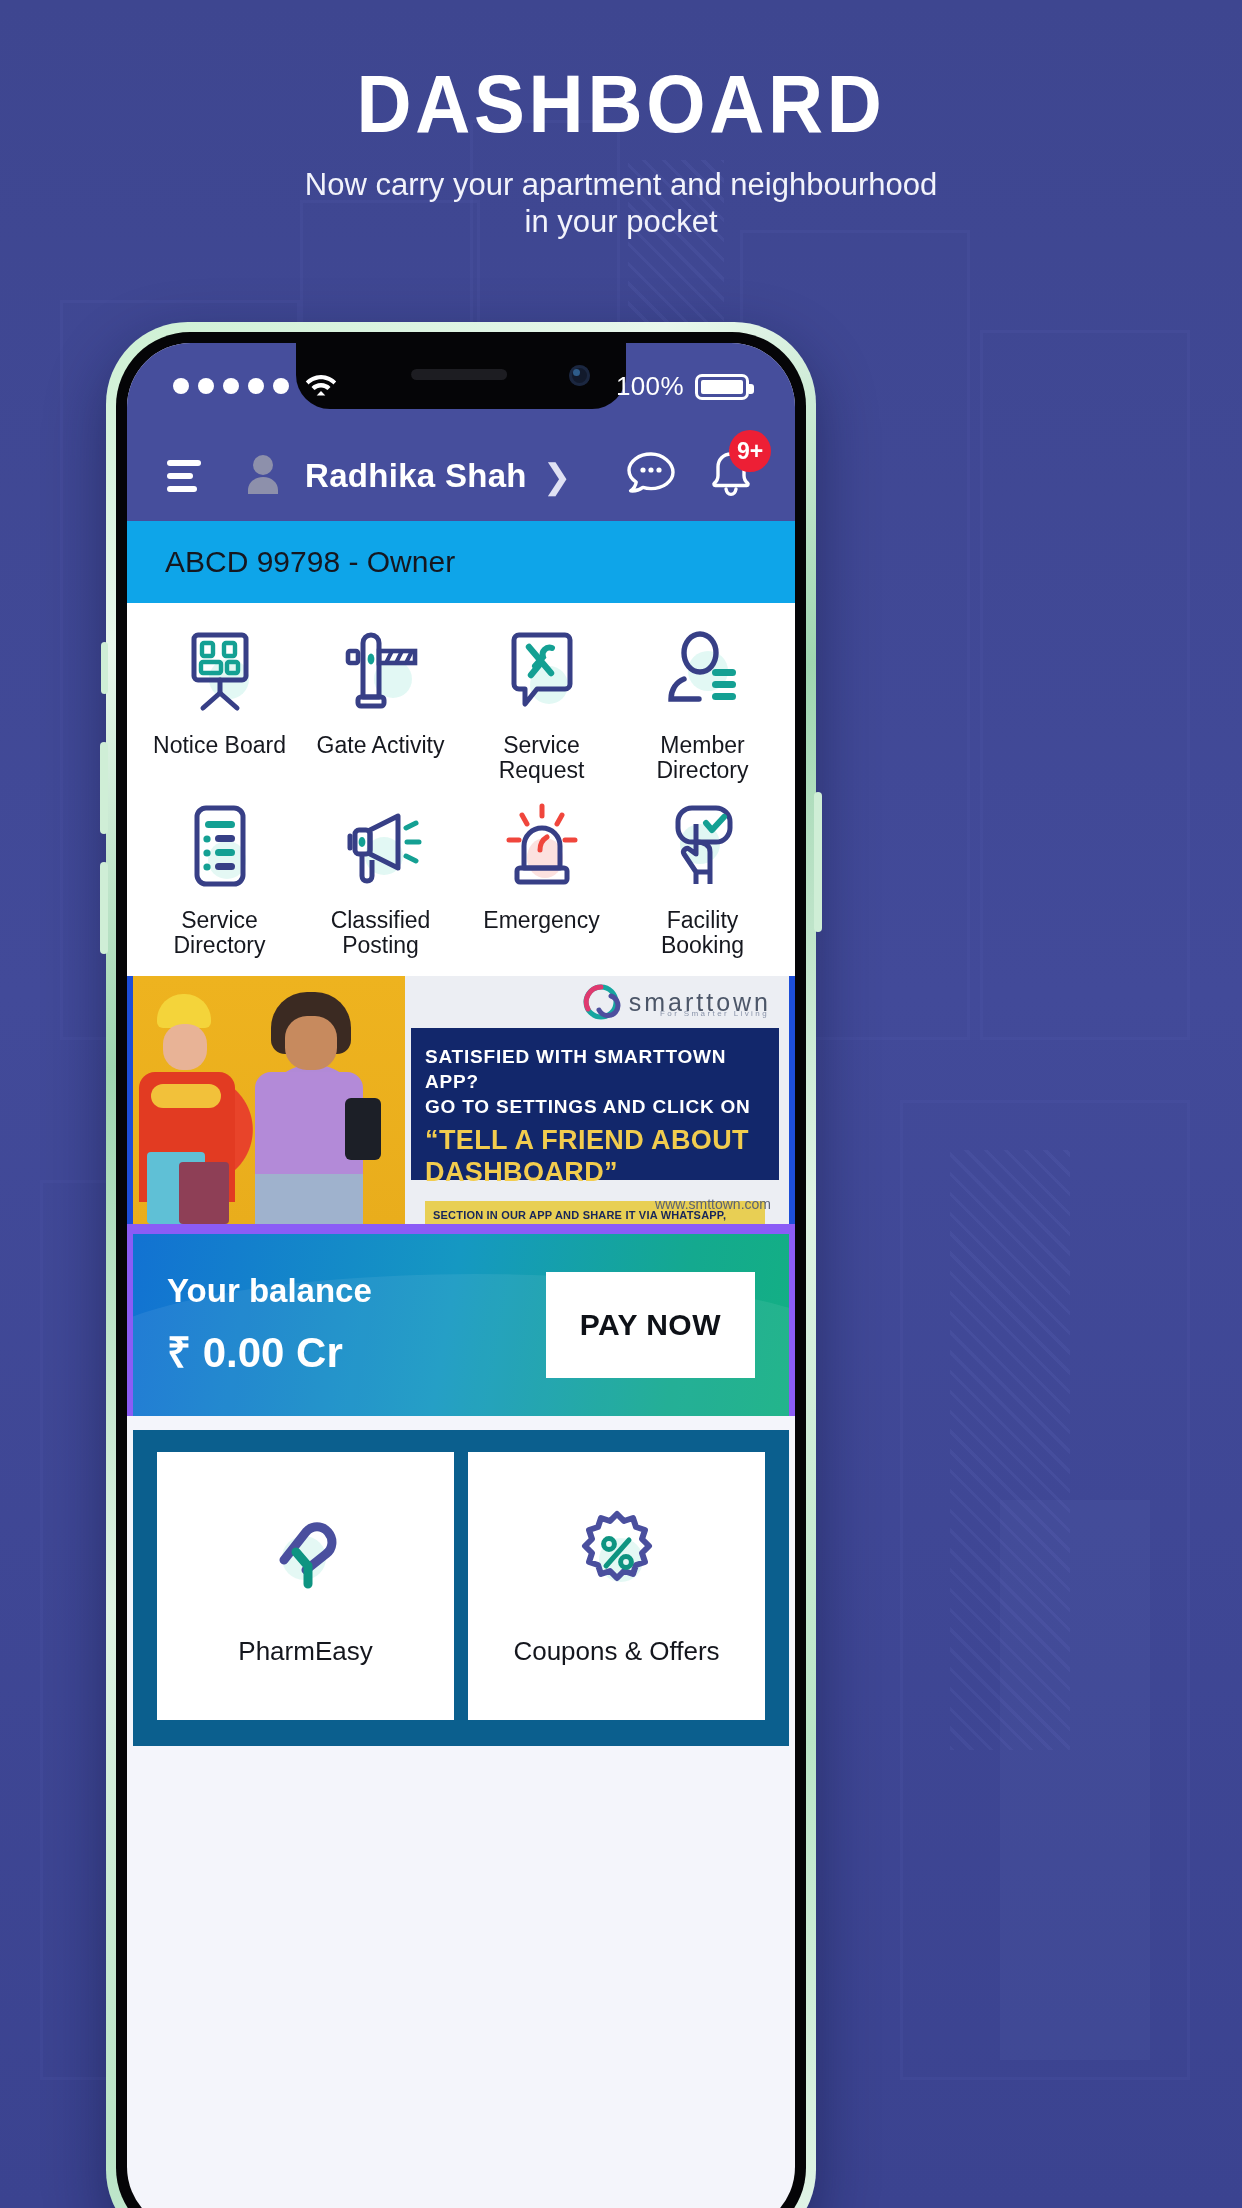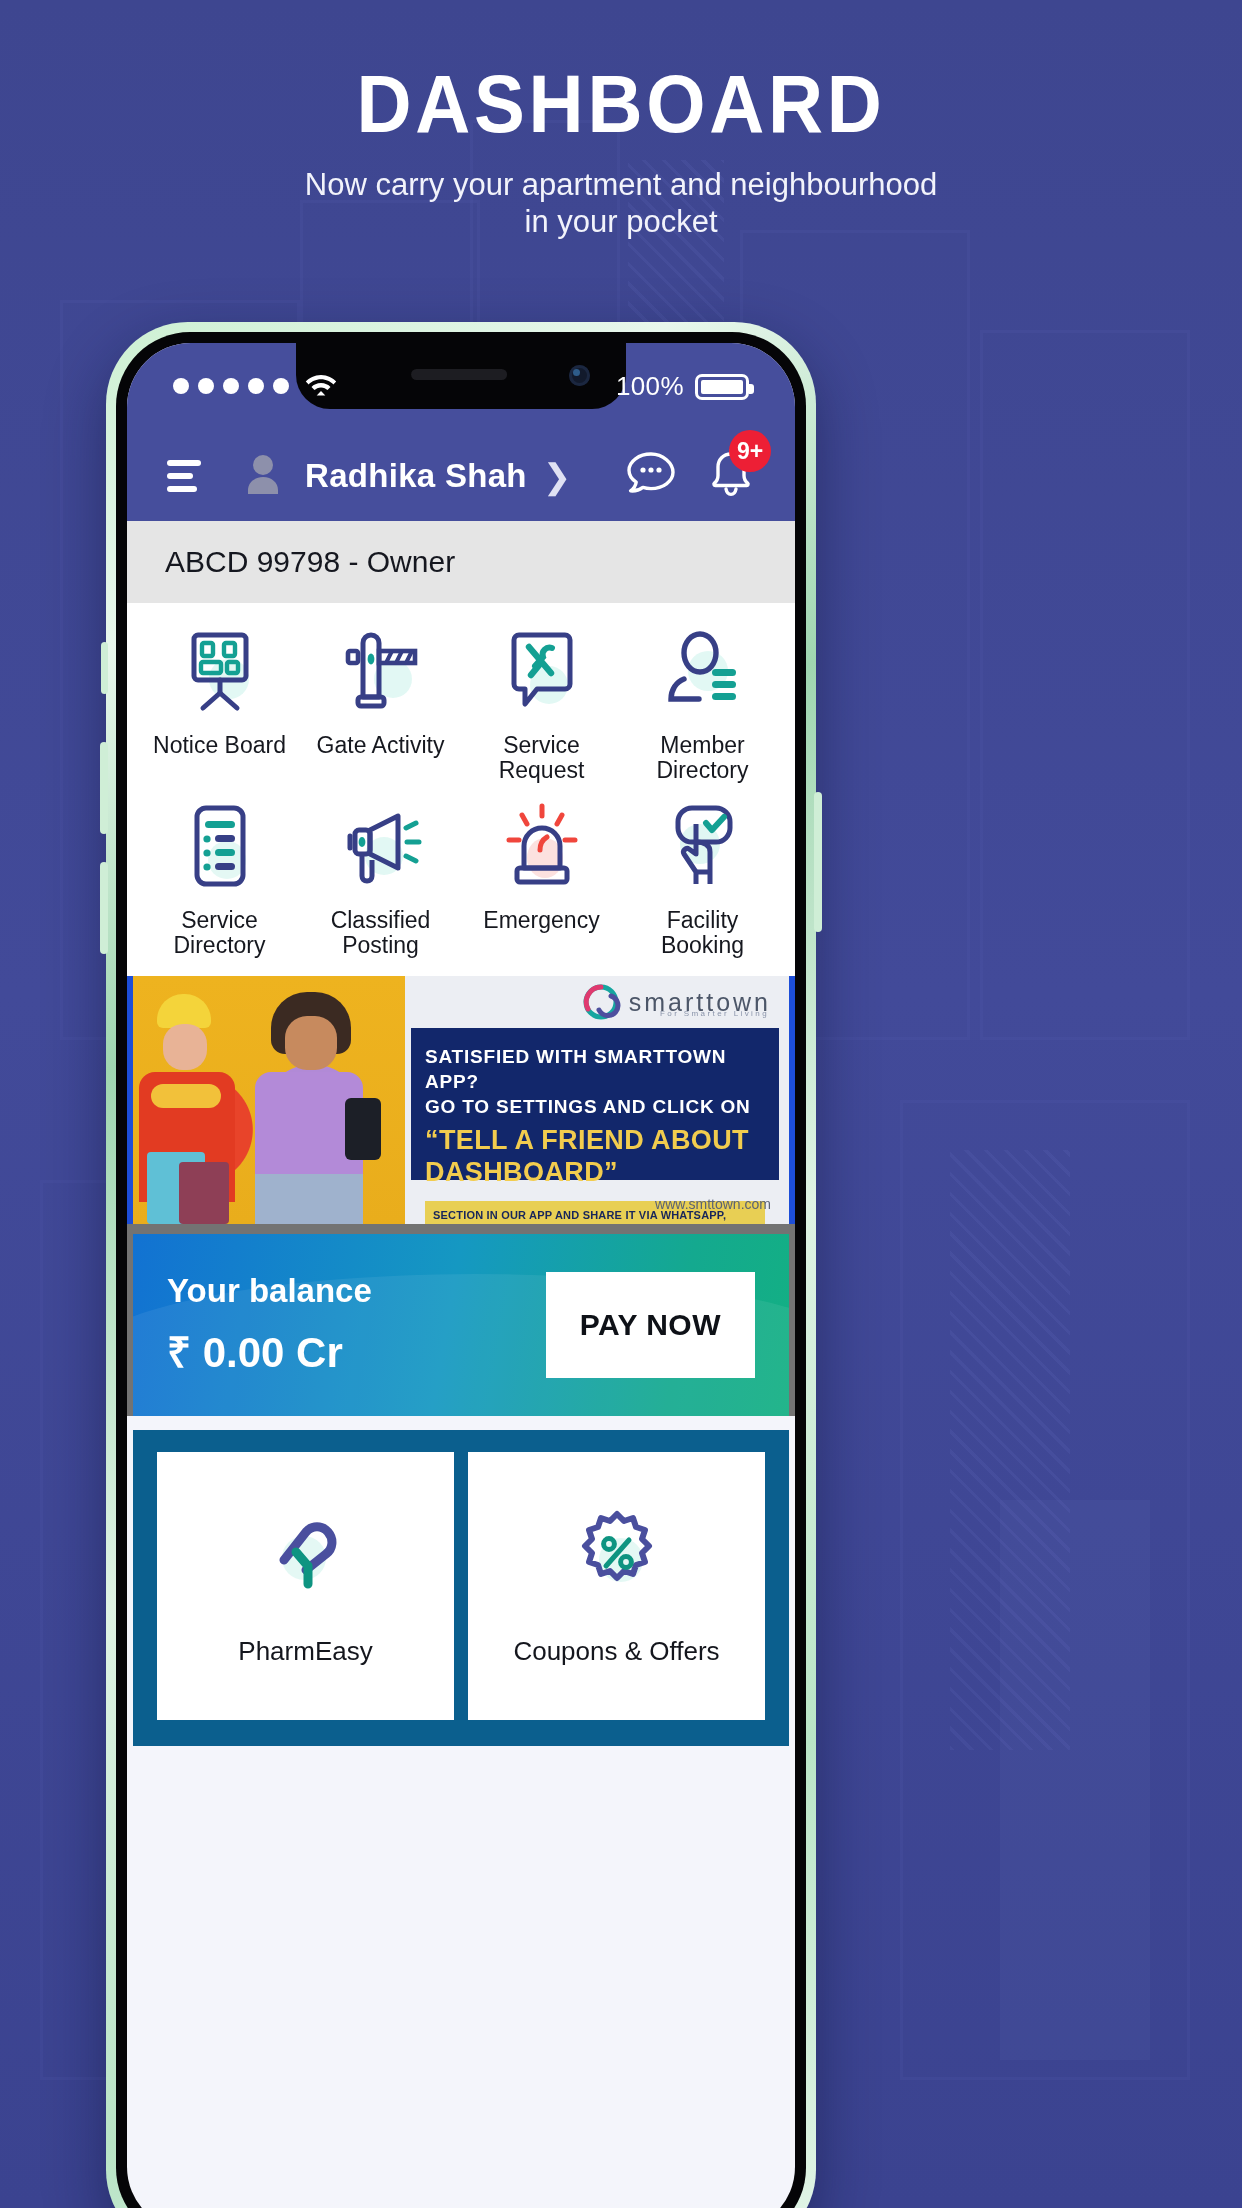--- a/index.html
+++ b/index.html
@@ -114,21 +114,21 @@
   #chat-icon { cursor:pointer; }
   #bell-wrap { position:relative; margin-left:30px; cursor:pointer; }
   #bell-badge {
     position:absolute; top:-18px; right:-16px; background:#ed1f35; color:#fff;
     min-width:42px; height:42px; border-radius:21px; font-size:23px; font-weight:bold;
     display:flex; align-items:center; justify-content:center; padding:0 6px;
   }
 
   
   #unit-row {
-    background:#e5e5e5; height:82px; display:flex; align-items:center;
+    background:#0ea5e9; height:82px; display:flex; align-items:center;
     padding:0 38px; color:#15171f; font-size:30px;
   }
 
   
   #grid {
     background:#fff; padding:22px 12px 18px;
     display:grid; grid-template-columns:repeat(4,1fr); row-gap:16px;
   }
   .tile { display:flex; flex-direction:column; align-items:center; cursor:pointer; }
   .tile .ic { height:92px; display:flex; align-items:center; justify-content:center; }
@@ -157,21 +157,21 @@
   }
   #promo-l1 { color:#fff; font-size:19px; font-weight:bold; letter-spacing:.8px; line-height:1.32; }
   #promo-l2 { color:#f2cc4e; font-size:27px; font-weight:bold; letter-spacing:.4px; line-height:1.18; margin-top:6px; }
   #promo-note {
     background:#e8cf54; color:#17255a; font-size:11px; font-weight:bold;
     letter-spacing:.2px; line-height:1.35; padding:7px 8px; margin-top:12px;
   }
   #promo-url { position:absolute; right:18px; bottom:12px; font-size:14px; color:#5a6275; }
 
   
-  #balance-wrap { background:#737373; padding:10px 6px 0; }
+  #balance-wrap { background:#8b5cf6; padding:10px 6px 0; }
   #balance {
     height:182px; background:linear-gradient(100deg,#1272d2 0%,#1598c2 48%,#14a98f 82%,#13b083 100%);
     display:flex; align-items:center; padding:0 34px; position:relative; overflow:hidden;
   }
   #balance::after {
     content:""; position:absolute; left:-8%; top:22%; width:120%; height:78%;
     background:rgba(255,255,255,.07); border-radius:52% 52% 0 0 / 62% 62% 0 0;
   }
   #bal-text { z-index:2; }
   #bal-label { color:#fff; font-size:33px; font-weight:bold; }

